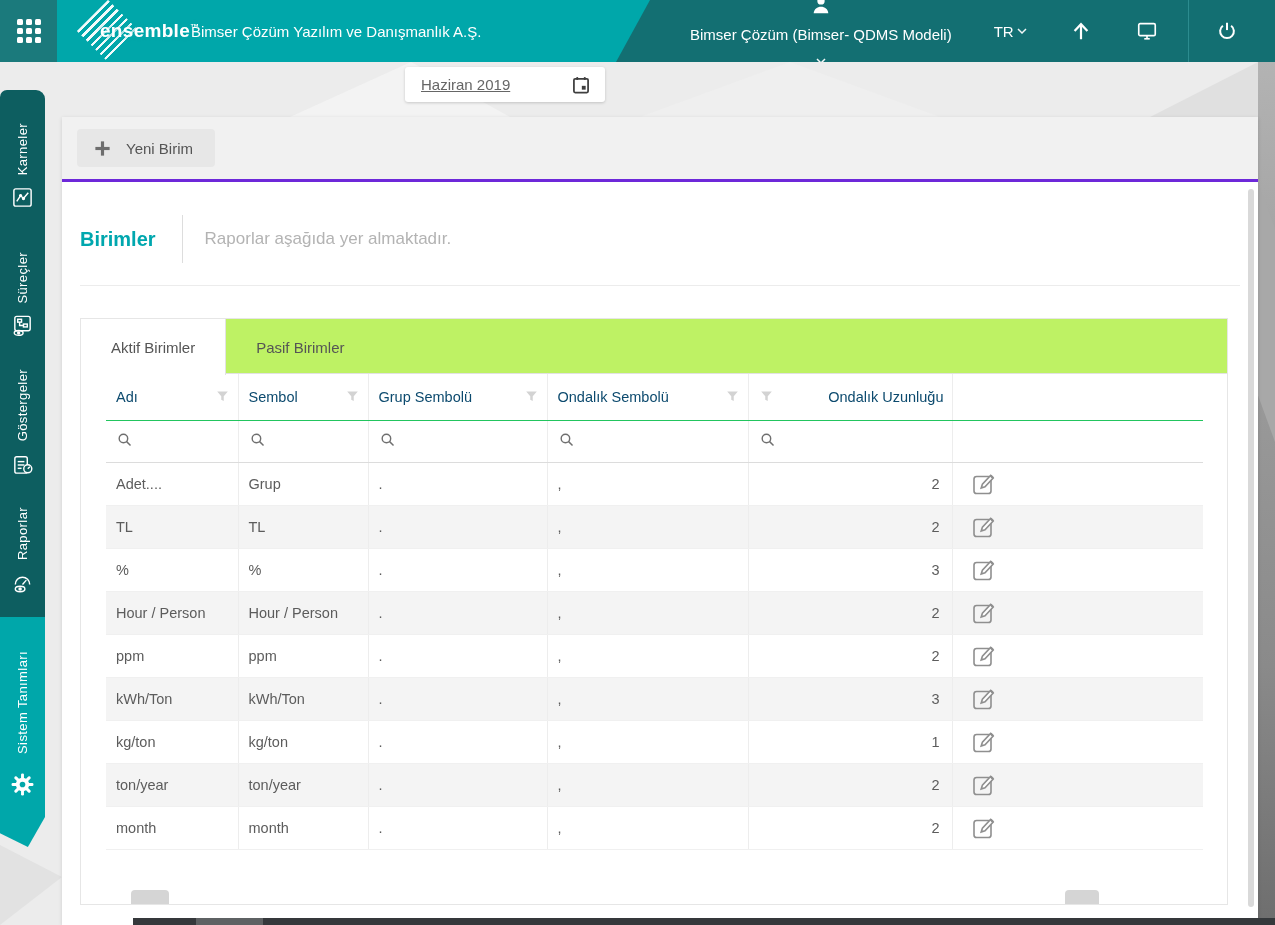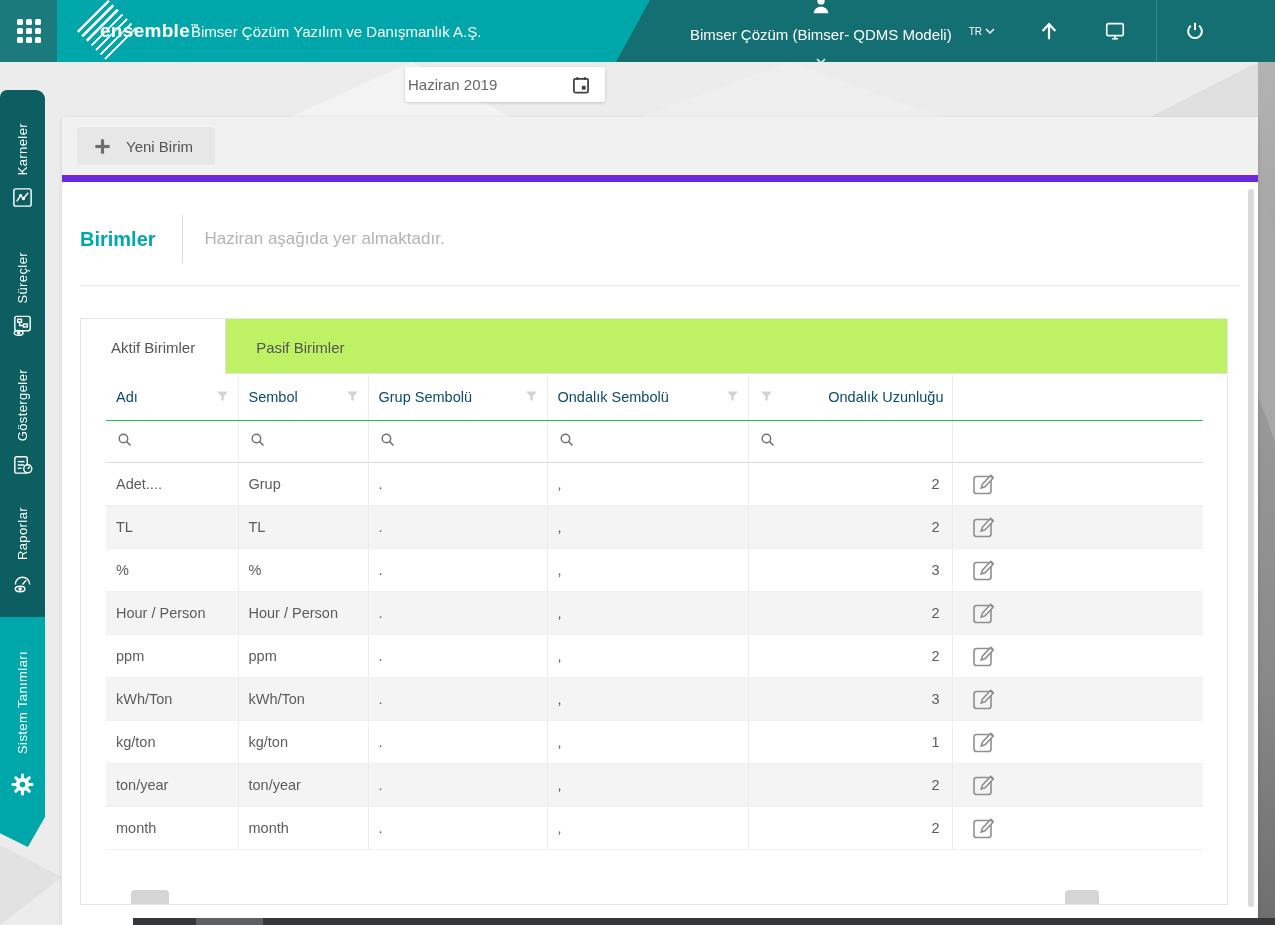--- a/index.html
+++ b/index.html
@@ -30,49 +30,49 @@
     text-shadow:0 0 4px rgba(0,167,170,.9); }
   .logo-tm { font-size:9px; vertical-align:super; font-weight:bold; }
   .company-name { position:absolute; left:191px; top:0; height:62px; display:flex; align-items:center;
     color:#fff; font-size:15px; }
   .header-right { position:absolute; left:616px; top:0; width:659px; height:62px; background:#136f72;
     clip-path:polygon(34px 0,100% 0,100% 100%,0 100%);
     display:flex; align-items:center; color:#fff; }
   .hr-user { margin-left:74px; display:flex; align-items:center; gap:10px; cursor:pointer;flex-direction:column; }
   .hr-account { font-size:15px; }
   .chev { width:16px; height:16px; opacity:.95; }
-  .hr-lang { margin-left:17px; display:flex; align-items:center; font-size:10px; cursor:pointer; }
+  .hr-lang { margin-left:42px; display:flex; align-items:center; font-size:15px; cursor:pointer; }
   .hr-ic { width:22px; height:22px; cursor:pointer; }
   .up-btn { margin-left:40px; }
   .mon-btn { margin-left:44px; }
   .hr-divider { width:1px; height:62px; background:#2c8c8f; margin-left:30px; }
   .pow-btn { margin-left:27px; }
 
   
   .datebar { position:absolute; left:405px; top:67px; width:200px; height:35px; background:#fff;
     border-radius:3px; box-shadow:0 1px 3px rgba(0,0,0,.18); display:flex; align-items:center; z-index:20; cursor:pointer; }
-  .datebar-text { margin-left:3px; font-size:15px; color:#666; flex:1; }
+  .datebar-text { margin-left:16px; font-size:15px; color:#666; flex:1;text-decoration:underline; }
   .datebar-ic { width:20px; height:20px; margin-right:14px; }
 
   
   .side-dark { position:absolute; left:0; top:90px; width:45px; height:527px; background:#0d5e60;
     border-radius:7px 9px 0 0; z-index:25; display:flex; flex-direction:column; padding-top:14px; }
   .nav-item { flex:1; display:flex; flex-direction:column; align-items:center; justify-content:center; gap:11px; cursor:pointer; }
   .v-label { writing-mode:vertical-rl; transform:rotate(180deg); color:#fff; font-size:13px; letter-spacing:.4px; white-space:nowrap; }
   .nav-ic { width:23px; height:23px; }
   .side-active { position:absolute; left:0; top:617px; width:45px; height:230px; background:#00a7aa; z-index:26;
     clip-path:polygon(0 0,100% 0,100% 87%,62% 100%,0 94%);
     display:flex; flex-direction:column; align-items:center; cursor:pointer; }
   .side-active .v-label { margin-top:34px; flex:0 0 auto; }
   .side-active .nav-ic { margin-top:18px; width:25px; height:25px; }
 
   
   .card { position:absolute; left:62px; top:117px; width:1196px; height:808px; background:#fff;
     box-shadow:0 1px 4px rgba(0,0,0,.12); z-index:10; }
-  .toolbar { height:65px; background:#f1f1f1; border-bottom:7px solid #6d28d9; display:flex; align-items:center; }
+  .toolbar { height:65px; background:#f1f1f1; border-bottom:3px solid #6d28d9; display:flex; align-items:center; }
   .new-btn { margin-left:15px; height:38px; padding:0 22px 0 16px; background:#e7e7e7; border-radius:4px;
     display:flex; align-items:center; gap:14px; cursor:pointer; }
   .plus-ic { width:19px; height:19px; }
   .new-btn-label { font-size:15px; color:#555; }
 
   .title-row { margin:33px 0 0 18px; display:flex; align-items:center; }
   .page-title { color:#00a7ae; font-size:20px; font-weight:bold; }
   .title-div { width:1px; height:48px; background:#ddd; margin:0 22px 0 26px; }
   .page-subtitle { color:#b3b3b3; font-size:17px; }
   .title-hr { margin:22px 18px 0 18px; border-top:1px solid #ececec; }
@@ -253,21 +253,21 @@
           <line x1="12" y1="3" x2="12" y2="21"></line>
           <line x1="3" y1="12" x2="21" y2="12"></line>
         </svg>
       <span class="new-btn-label">Yeni Birim</span>
     </div>
   </div>
 
   <div class="title-row">
     <span class="page-title">Birimler</span>
     <span class="title-div"></span>
-    <span class="page-subtitle">Haziran aşağıda yer almaktadır.</span>
+    <span class="page-subtitle">Raporlar aşağıda yer almaktadır.</span>
   </div>
   <div class="title-hr"></div>
 
   <div class="grid-box">
     <div class="tabstrip" id="tabstrip">
         <div class="tab active">Aktif Birimler</div>
         <div class="tab">Pasif Birimler</div>
       </div>
     <table class="units">
       <colgroup>

